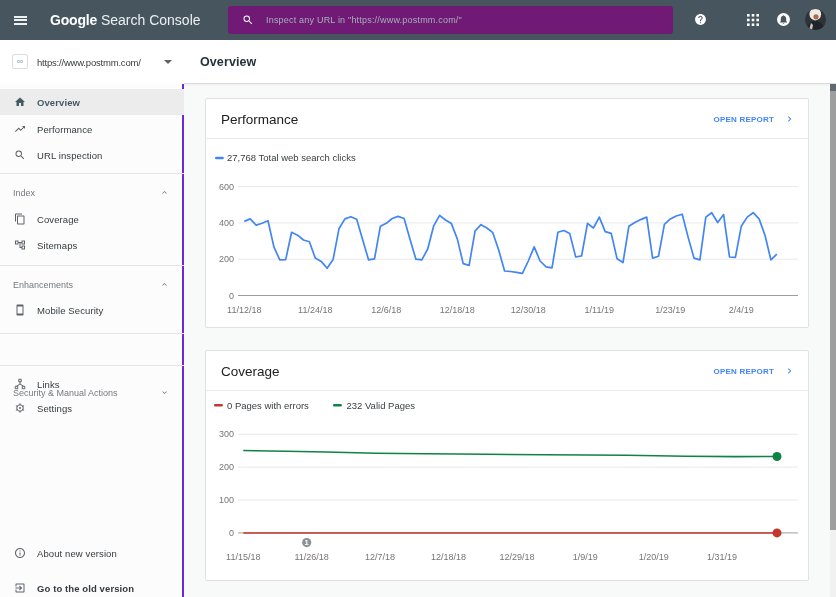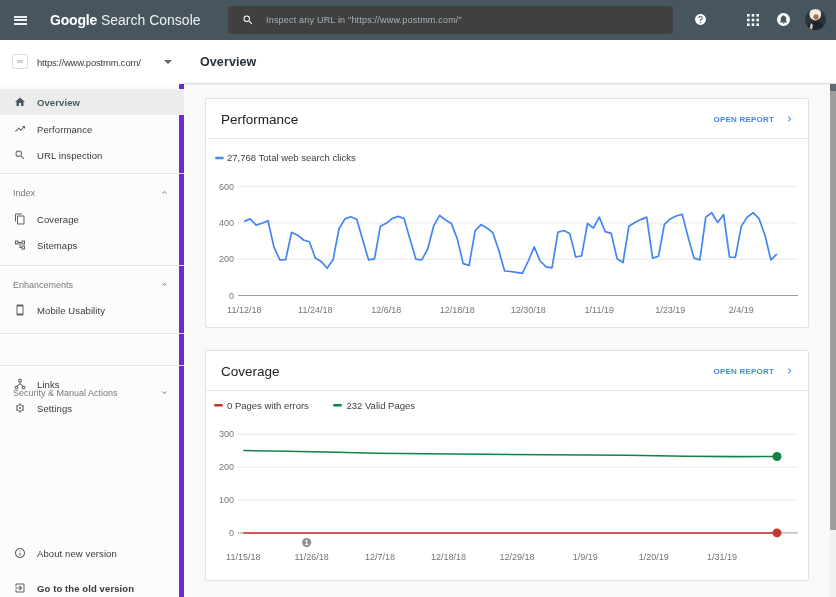--- a/index.html
+++ b/index.html
@@ -3,23 +3,23 @@
 <meta charset="utf-8">
 <style>
 * { margin:0; padding:0; box-sizing:border-box; }
 html,body { width:836px; height:597px; overflow:hidden; font-family:"Liberation Sans",sans-serif; background:#f8f9f9; }
 .abs { position:absolute; }
 #header { position:absolute; left:0; top:0; width:836px; height:40px; background:#47555f; }
 #burger span { display:block; width:13px; height:2px; background:#eef1f2; margin-bottom:1.8px; }
 #logo { position:absolute; left:50px; top:0; height:32px; line-height:40px; font-size:14px; color:#fff; white-space:nowrap; }
 #logo b { font-weight:700; letter-spacing:-.2px; }
 #logo span { color:#ecf0f1; font-weight:400; font-size:14px; }
-#searchbox { position:absolute; left:228px; top:6px; width:445px; height:28px; background:#404040; border-radius:3px;text-align:center; }
+#searchbox { position:absolute; left:228px; top:6px; width:445px; height:28px; background:#701a75; border-radius:3px;text-align:center; }
 #searchbox .ph { position:absolute; left:38px; top:9px; font-size:9px; color:#a5b2b9; letter-spacing:.2px; }
-#sidebar { position:absolute; left:0; top:40px; width:184px; height:557px; background:#fcfcfc; border-right:5px solid #6d28d9; }
+#sidebar { position:absolute; left:0; top:40px; width:184px; height:557px; background:#fcfcfc; border-right:2px solid #6d28d9; }
 #propsel { position:absolute; left:0; top:0; width:184px; height:44px; background:#fff; }
 #propbox { position:absolute; left:12px; top:14px; width:16px; height:15px; border:1px solid #dadce0; border-radius:2px; background:#fff; }
 #propsel .url { position:absolute; left:37px; top:17px; font-size:9.5px; letter-spacing:-.2px; color:#3c4043; }
 #propsel .caret { position:absolute; left:164px; top:20px; width:0; height:0; border-left:4px solid transparent; border-right:4px solid transparent; border-top:4.5px solid #5f6368; }
 .navitem { position:absolute; left:0; width:184px; height:26px; }
 .navitem.sel { background:#ececec; }
 .navitem .ic { position:absolute; left:13.5px; top:6.5px; width:12px; height:12px; }
 .navitem .t { position:absolute; left:37px; top:8px; font-size:9.5px; color:#343a3e; letter-spacing:.1px; }
 .navitem.sel .t { color:#455a64; font-weight:700; }
 .sechead { position:absolute; left:0; width:184px; height:20px; }
@@ -147,21 +147,21 @@
   <div class="sechead" style="top:235px;">
     <div class="t">Enhancements</div>
     <svg class="ch" viewBox="0 0 24 24">
         <path fill="#757575" d="M7.41 15.41 12 10.83l4.59 4.58L18 14l-6-6-6 6z"></path>
       </svg>
   </div>
   <div class="navitem" style="top:257px;">
     <svg class="ic" viewBox="0 0 24 24">
         <path fill="#5f6368" d="M17 1.01 7 1c-1.1 0-2 .9-2 2v18c0 1.1.9 2 2 2h10c1.1 0 2-.9 2-2V3c0-1.1-.9-1.99-2-1.99zM17 19H7V5h10v14z"></path>
       </svg>
-    <div class="t">Mobile Usability</div>
+    <div class="t">Mobile Security</div>
   </div>
   <div class="divider" style="top:293px;"></div>
 
   <div class="sechead" style="top:298px;margin-top:45px;">
     <div class="t">Security &amp; Manual Actions</div>
     <svg class="ch" viewBox="0 0 24 24">
         <path fill="#757575" d="M7.41 8.59 12 13.17l4.59-4.58L18 10l-6 6-6-6z"></path>
       </svg>
   </div>
   <div class="divider" style="top:325px;"></div>

